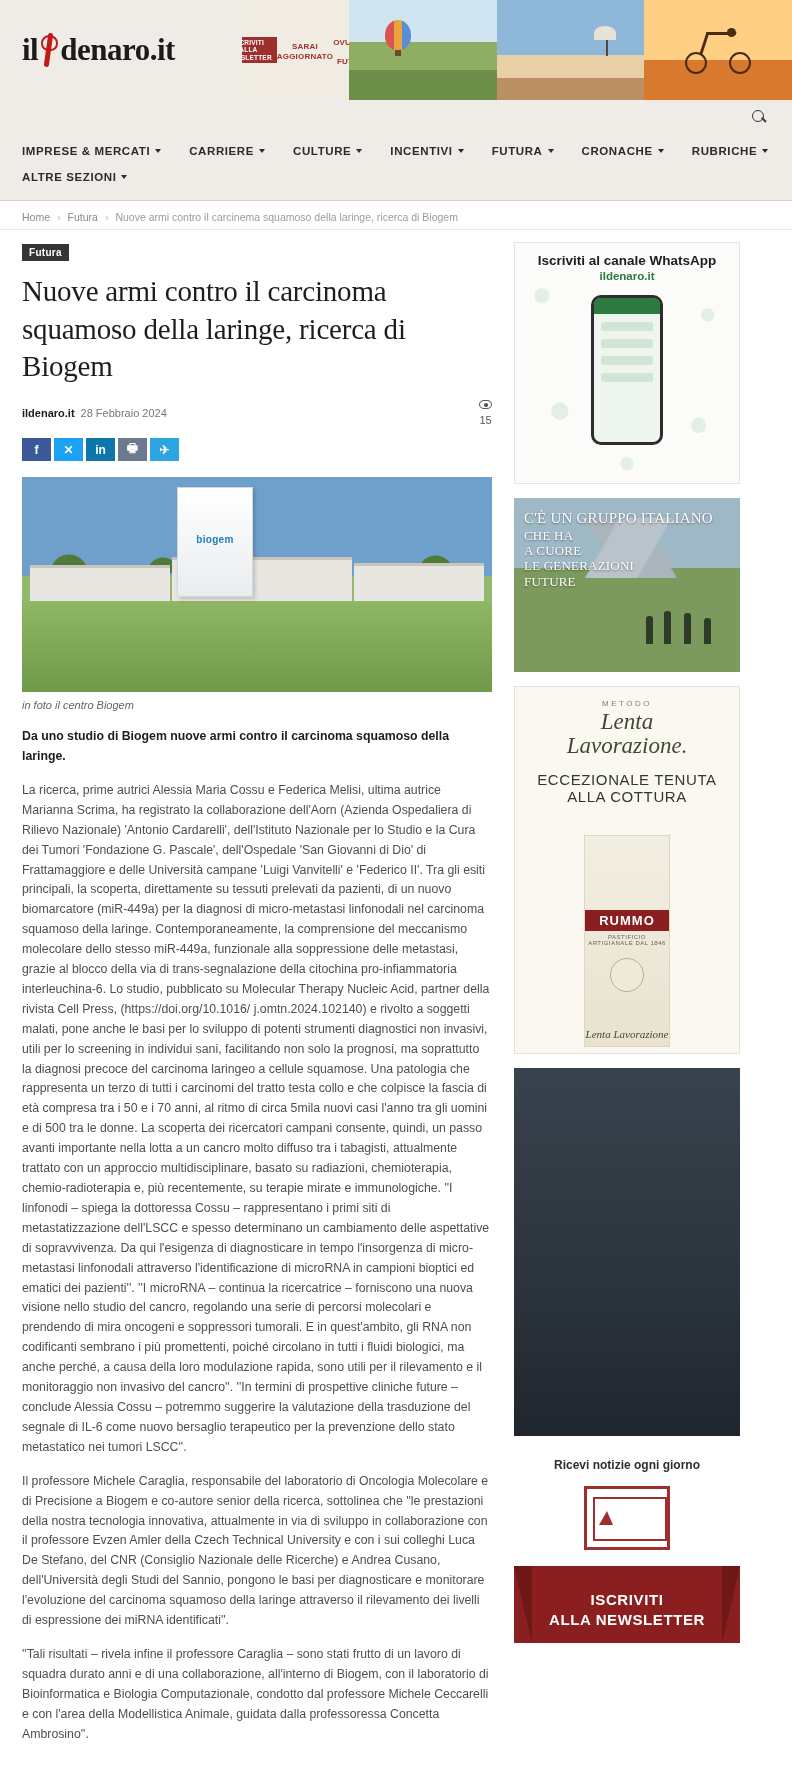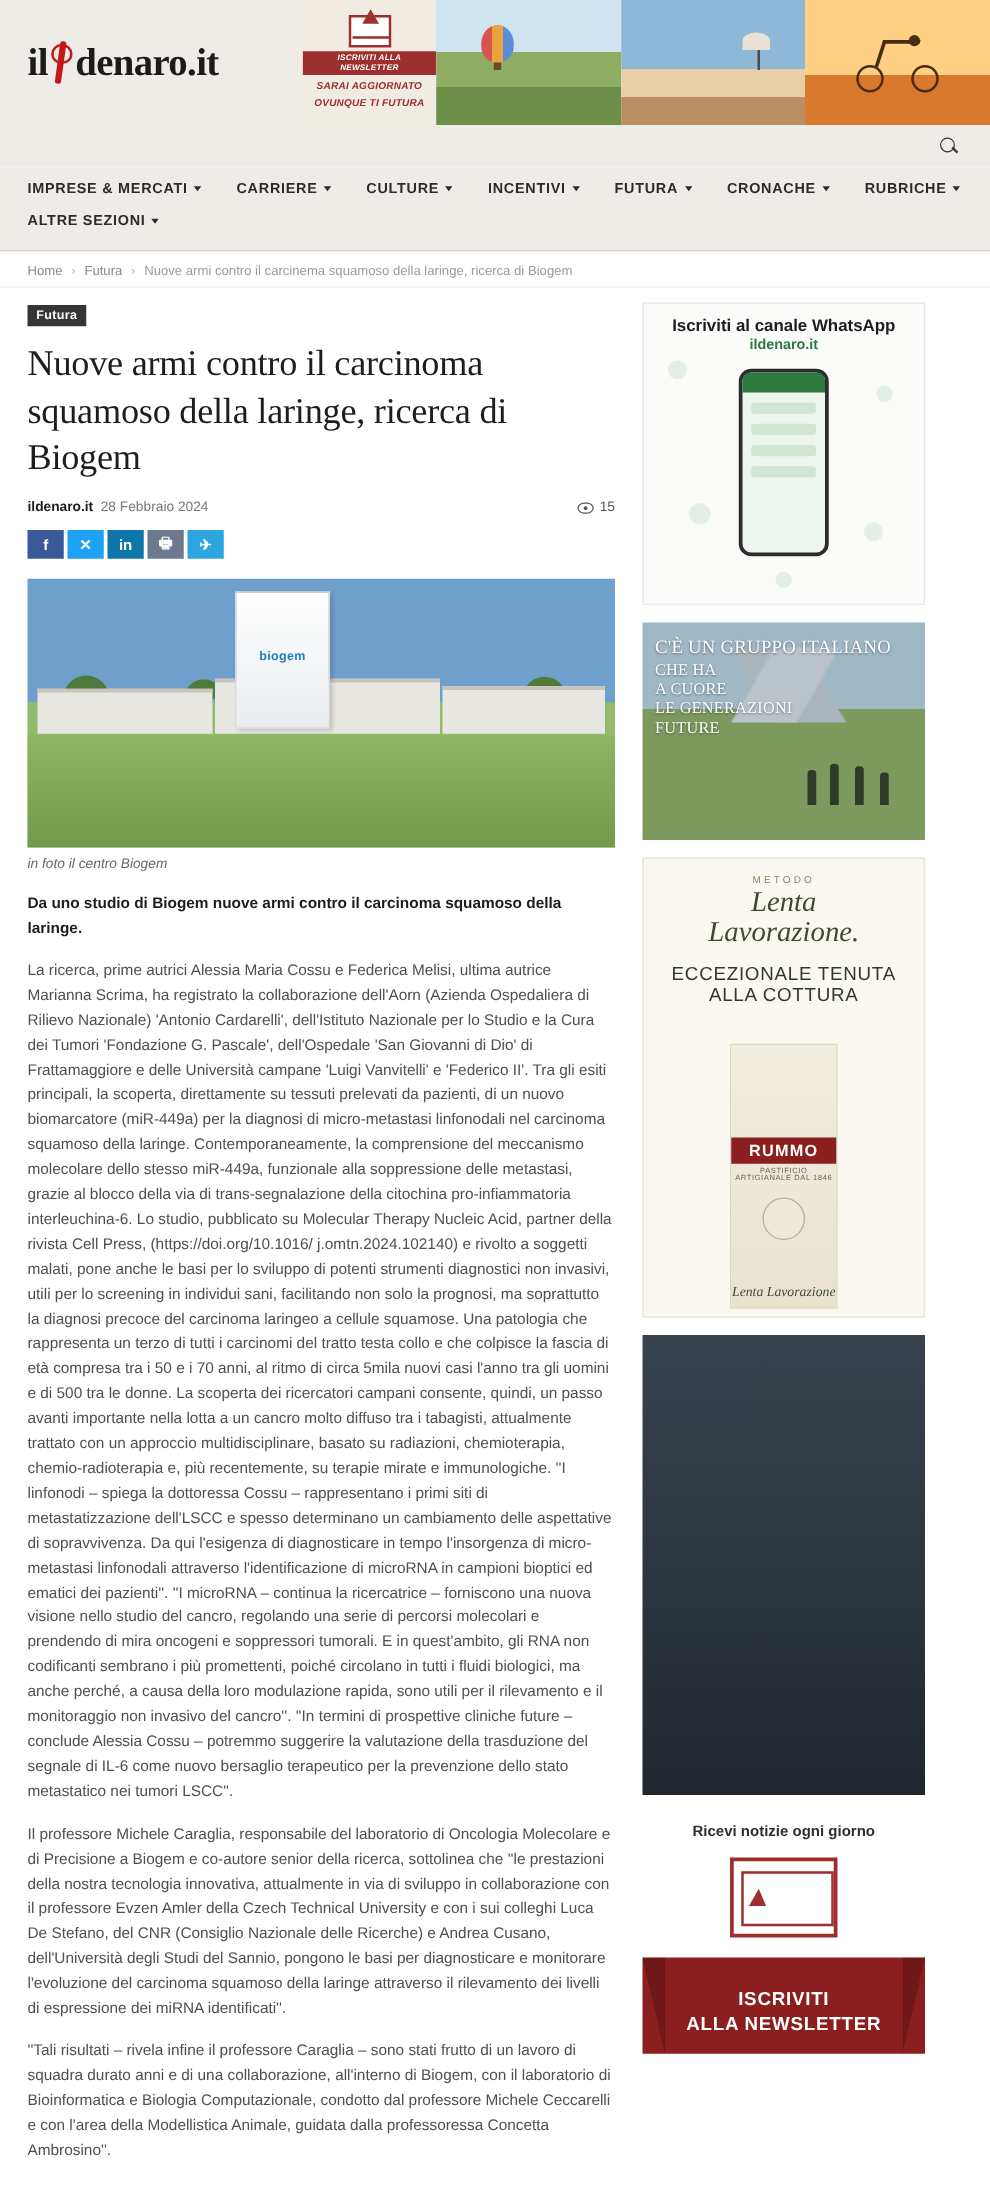--- a/index.html
+++ b/index.html
@@ -67,25 +67,23 @@
     flex: 1;
     display: flex;
     height: 100px;
     overflow: hidden;
   }
   .banner-cell { flex: 1; position: relative; overflow: hidden; }
   .bn-news {
     flex: 0 0 107px;
     background: #f1ece2;
     display: flex;
-    flex-direction: column;
     align-items: center;
     justify-content: center;
     text-align: center;
-    font-style: italic;
   }
   .bn-news .env {
     width: 34px; height: 26px;
     border: 2px solid #9d2f2f;
     position: relative;
     margin-bottom: 3px;
     background: #fff;
   }
   .bn-news .env::before {
     content: "";
@@ -295,20 +293,21 @@
     color: #1d1d1d;
     font-weight: bold;
     margin-right: 6px;
   }
   .byline .views {
     margin-left: auto;
     display: flex;
     align-items: center;
     gap: 5px;
     color: #555;
+    flex-direction: column;
   }
   .eye {
     width: 13px; height: 9px;
     border: 1.4px solid #555;
     border-radius: 50% 50% 50% 50% / 60% 60% 60% 60%;
     position: relative;
   }
   .eye::after {
     content: "";
     position: absolute; left: 4px; top: 2px;
@@ -349,21 +348,21 @@
   .hero .bldg {
     position: absolute;
     background: #e8e6e1;
     border-top: 3px solid #c9c5bd;
   }
   .hero .b1 { left: 8px; top: 88px; width: 140px; height: 36px; }
   .hero .b2 { left: 150px; top: 80px; width: 180px; height: 44px; }
   .hero .b3 { left: 332px; top: 86px; width: 130px; height: 38px; }
   .hero .totem {
     position: absolute;
-    left: 166px; top: 10px;
+    left: 155px; top: 10px;
     width: 76px; height: 110px;
     background: linear-gradient(#ffffff, #e9ecef);
     border: 1px solid #d4d8dc;
     box-shadow: 2px 2px 4px rgba(0,0,0,.18);
   }
   .hero .totem .lbl {
     margin-top: 46px;
     text-align: center;
     font-size: 10px;
     color: #1f7ec0;

